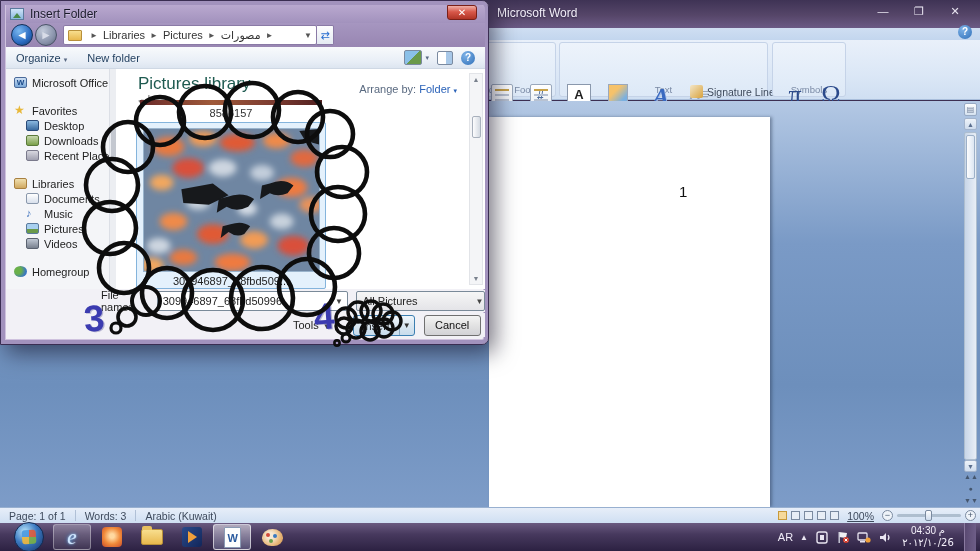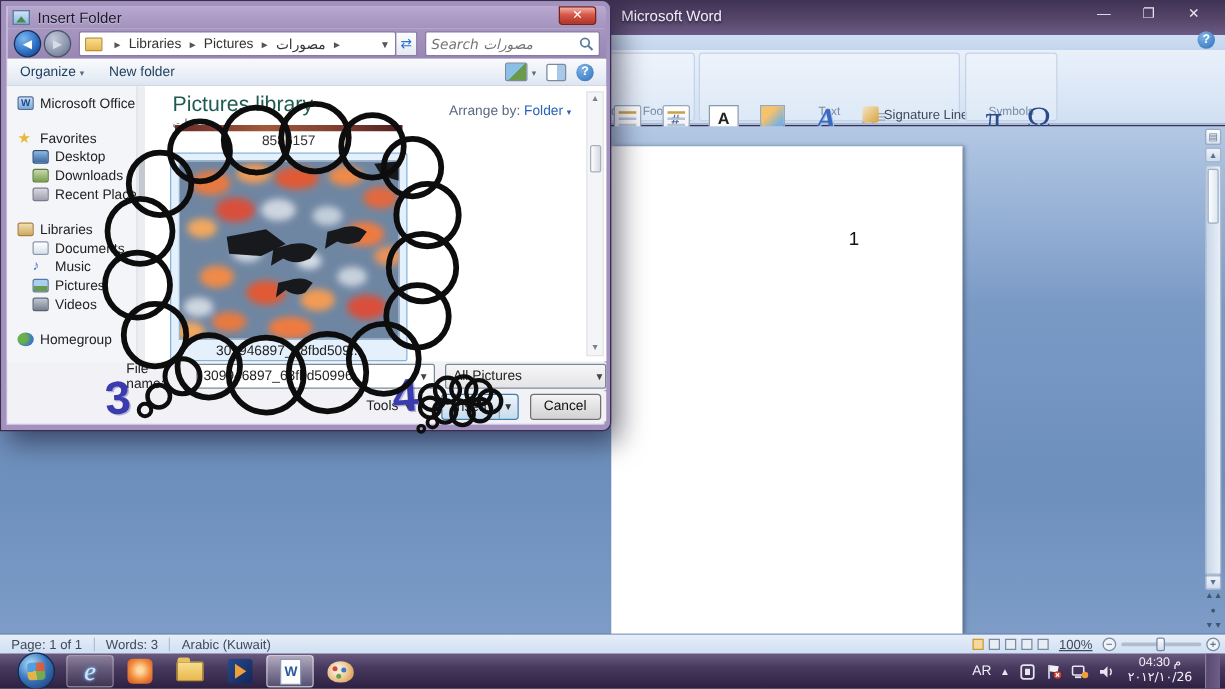--- a/index.html
+++ b/index.html
@@ -375,27 +375,20 @@
         <span class="crumb-sep">►</span>
         <span>Libraries</span>
         <span class="crumb-sep">►</span>
         <span>Pictures</span>
         <span class="crumb-sep">►</span>
         <span style="font-family:'DejaVu Sans',sans-serif;">مصورات</span>
         <span class="crumb-sep">►</span>
         <span class="crumb-dd">▼</span>
       </div>
       <div class="refresh-btn">⇄</div>
-      <div class="searchbox">
-        <input style="font-family: &quot;DejaVu Sans&quot;, sans-serif;" placeholder="Search مصورات">
-        <svg width="12" height="12" viewBox="0 0 12 12">
-            <circle cx="5" cy="5" r="3.4" fill="none" stroke="#5a7a9c" stroke-width="1.4"></circle>
-            <line x1="7.6" y1="7.6" x2="11" y2="11" stroke="#5a7a9c" stroke-width="1.6"></line>
-          </svg>
-      </div>
     </div>
 
     <div class="cmd-bar">
       <span class="cmd-item"><span>Organize</span> <span class="arrow-dn">▾</span></span>
       <span class="cmd-item">New folder</span>
       <div class="cmd-right">
         <span><span class="views-ic" style="display:inline-block;vertical-align:middle;"></span> <span class="arrow-dn">▾</span></span>
         <span class="pane-ic"></span>
         <span class="help-ic">?</span>
       </div>

